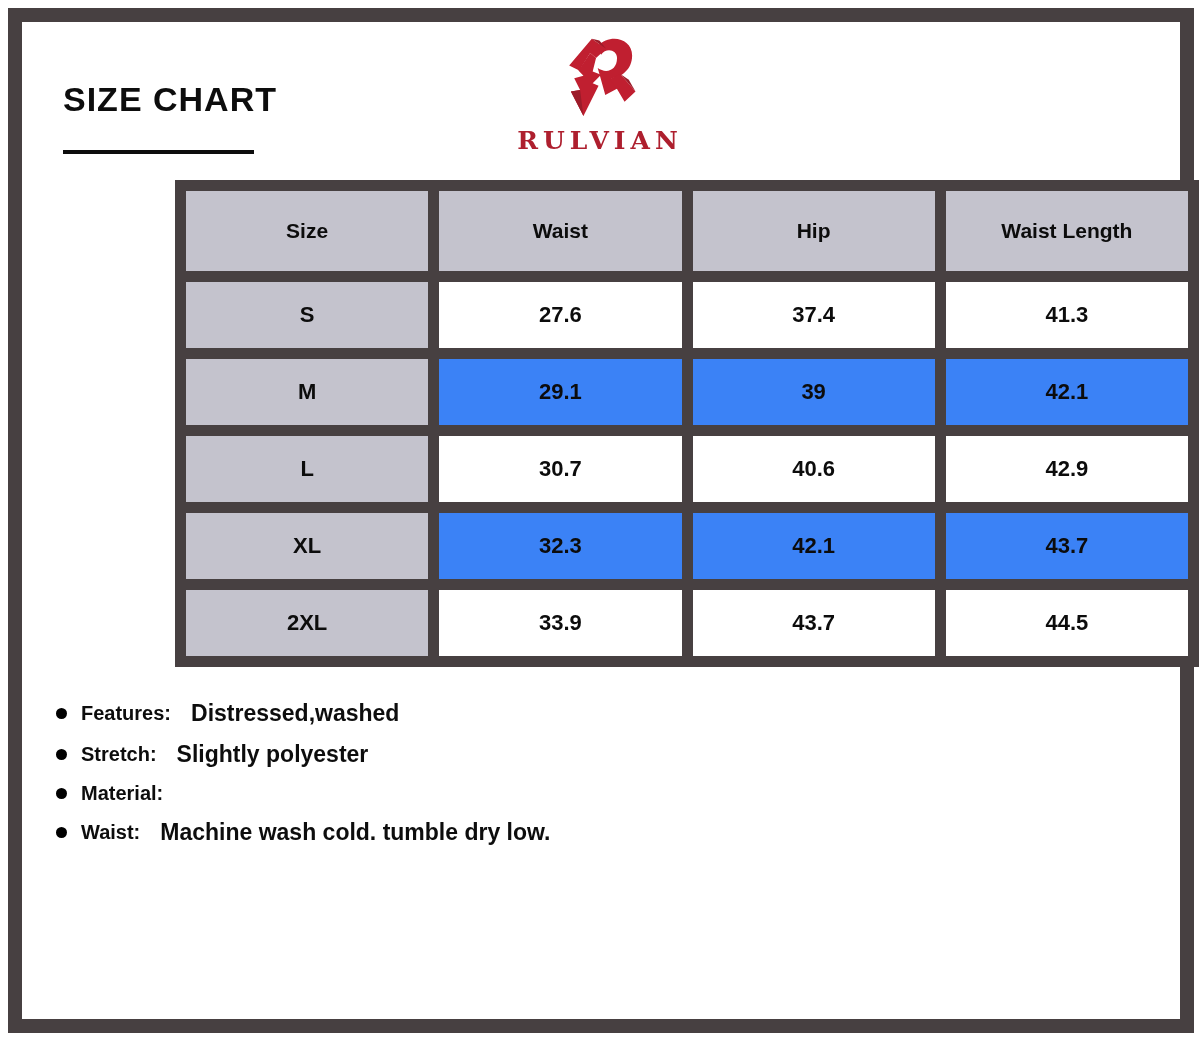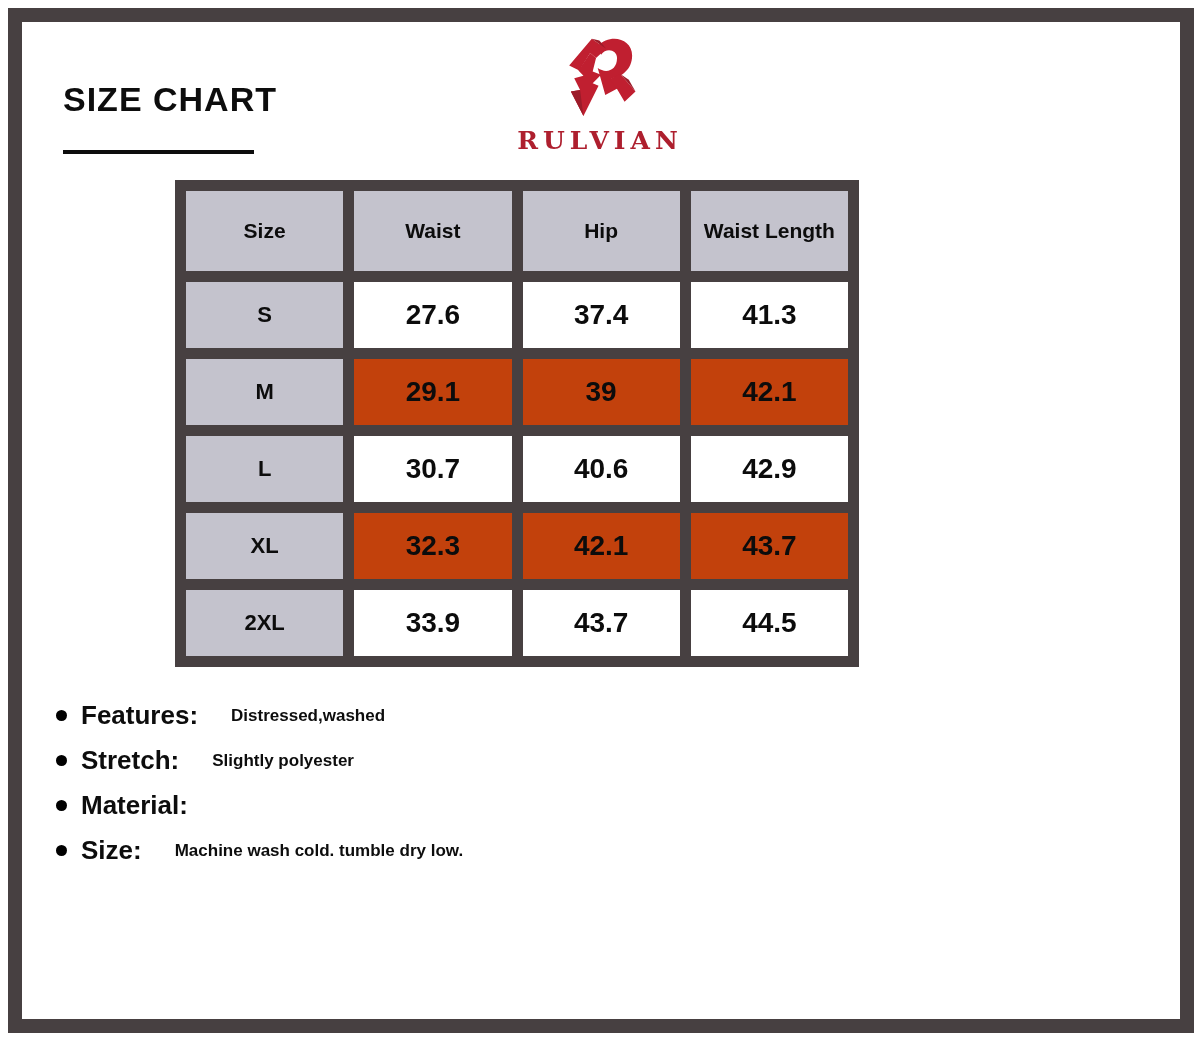--- a/index.html
+++ b/index.html
@@ -24,50 +24,50 @@
     position:absolute;left:600px;top:32px;transform:translateX(-50%);
     display:flex;flex-direction:column;align-items:center;
   }
   .logo svg{display:block;}
   .brand-name{
     font-family:"DejaVu Serif", serif;
     font-weight:bold;font-size:25px;letter-spacing:5px;color:#ae1f2e;
   }
   
   .size-table{
-    position:absolute;left:175px;top:180px;width:684px;
+    position:absolute;left:175px;top:180px;width:1024px;
     border-collapse:separate;border-spacing:11px;
     background:#474041;table-layout:fixed;
   }
   .size-table th,.size-table td{
     text-align:center;vertical-align:middle;
     font-weight:bold;color:#0c0c0c;padding:0;
   }
   .size-table thead th{
     background:#c4c3cd;height:80px;font-size:21px;
   }
   .size-table tbody th{
     background:#c4c3cd;font-size:22px;
   }
   .size-table tbody th,.size-table tbody td{height:66px;}
-  .size-table tbody td{background:#ffffff;font-size:28px;}
-  .size-table tbody tr.alt td{background:#c2410c;}
+  .size-table tbody td{background:#ffffff;font-size:22px;}
+  .size-table tbody tr.alt td{background:#3b82f6;}
   
   .details{
     position:absolute;left:56px;top:700px;margin:0;padding:0;list-style:none;
   }
   .details li{
     display:flex;align-items:center;margin:0 0 14px 0;white-space:nowrap;
   }
   .bullet{
     width:11px;height:11px;border-radius:50%;background:#000;
     margin-right:14px;flex:0 0 auto;
   }
-  .detail-label{font-size:26px;font-weight:bold;margin-right:33px;}
-  .detail-value{font-size:17px;font-weight:bold;}
+  .detail-label{font-size:20px;font-weight:bold;margin-right:20px;}
+  .detail-value{font-size:23px;font-weight:bold;}
 </style>
 </head>
 <body>
 
 <div class="frame"></div>
 
 <div class="title">SIZE CHART</div>
 <div class="title-underline"></div>
 
 <div class="logo">
@@ -138,16 +138,16 @@
     <span class="bullet"></span>
     <span class="detail-label">Stretch:</span>
     <span class="detail-value">Slightly polyester</span>
   </li>
   <li>
     <span class="bullet"></span>
     <span class="detail-label">Material:</span>
   </li>
   <li>
     <span class="bullet"></span>
-    <span class="detail-label">Size:</span>
+    <span class="detail-label">Waist:</span>
     <span class="detail-value">Machine wash cold. tumble dry low.</span>
   </li>
 </ul>
 
 </body></html>

